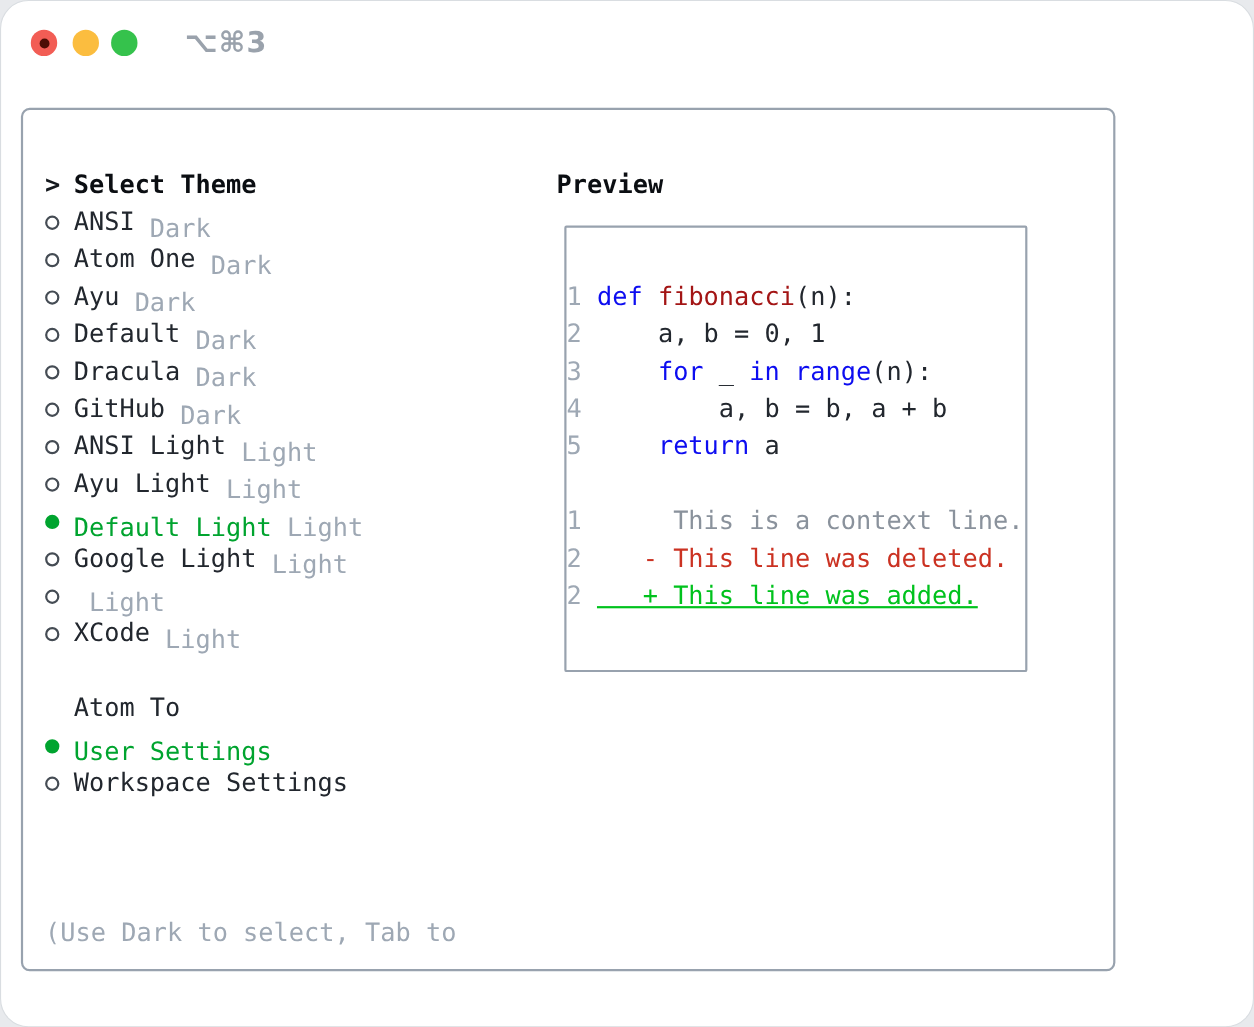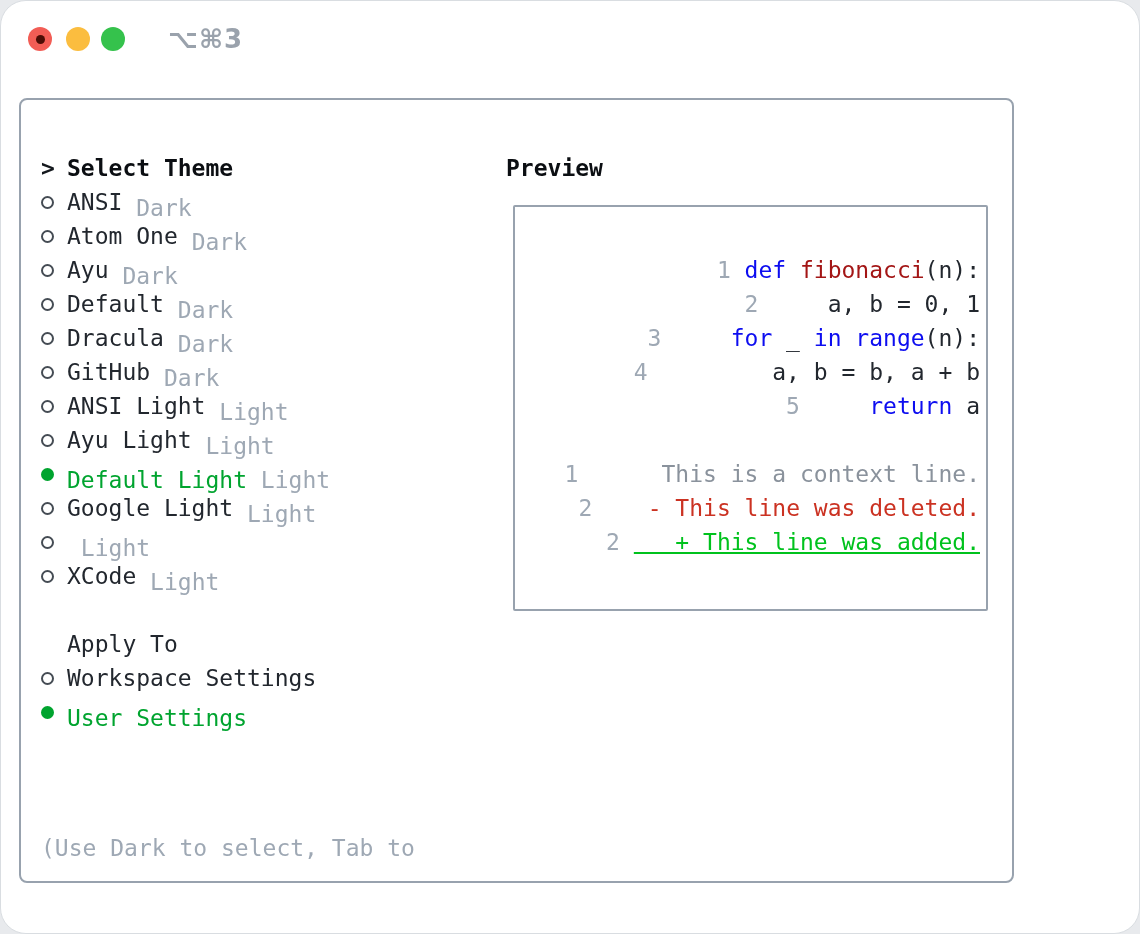--- a/index.html
+++ b/index.html
@@ -32,23 +32,23 @@
   .label{color:var(--ink,#22272e);white-space:pre;}
   .label.sel{color:var(--selected-green,#00a42f);margin-top:12px;}
   .suffix{color:var(--muted-gray,#9ea8b4);white-space:pre;margin-top:12px;}
   .h-label{font-weight:bold;color:#0b0e12;white-space:pre;}
   .left-col{position:absolute;left:20px;top:51px;}
   .apply-to{margin-top:34px;}
   .hint{margin-top:34px;color:var(--muted-gray,#9ea8b4);font-size:23px;line-height:34px;white-space:pre;}
   
   .preview-header{position:absolute;left:485px;top:51px;text-align:right;}
   .preview-box{
-    position:absolute;left:492px;top:105px;width:475px;height:406px;
+    position:absolute;left:492px;top:105px;width:421px;height:406px;
     border:2px solid var(--border-gray,#98a2ae);border-radius:2px;
-    box-sizing:border-box;padding:46px 6px 0 16px;overflow:hidden;text-align:right;
+    box-sizing:border-box;padding:46px 6px 0 0;overflow:hidden;
   }
   .cline{white-space:pre;font-size:23px;line-height:34px;height:34px;}
   .ln{color:var(--muted-gray,#9ea8b4);}
   .tok-kw{color:var(--keyword-blue,#0d0df0);}
   .tok-fn{color:var(--function-red,#a31515);}
   .tok-pl{color:var(--ink,#22272e);}
   #diff-block{margin-top:34px;}
   .d-context{color:var(--context-gray,#8a929c);}
   .d-deleted{color:var(--deleted-red,#cb3222);}
   .d-added{color:var(--added-green,#00c21d);text-decoration:underline;}
@@ -157,34 +157,34 @@
               <span class="radio"></span>
             </span>
             <span class="label">XCode</span>
             <span class="suffix"> Light</span>
           </div>
         </div>
 
       <div class="apply-to">
         <div class="row">
           <span class="marker"></span>
-          <span class="label">Apply To</span>
+          <span class="label">Atom To</span>
         </div>
         <div id="apply-list">
+            <div class="row item">
+              <span class="marker">
+                <span class="radio filled"></span>
+              </span>
+              <span class="label sel">User Settings</span>
+            </div>
             <div class="row item">
               <span class="marker">
                 <span class="radio"></span>
               </span>
               <span class="label">Workspace Settings</span>
-            </div>
-            <div class="row item">
-              <span class="marker">
-                <span class="radio filled"></span>
-              </span>
-              <span class="label sel">User Settings</span>
             </div>
           </div>
       </div>
 
       <div class="hint">
         <div>(Use Dark to select, Tab to</div>
         <div>change focus)</div>
       </div>
     </div>
 

